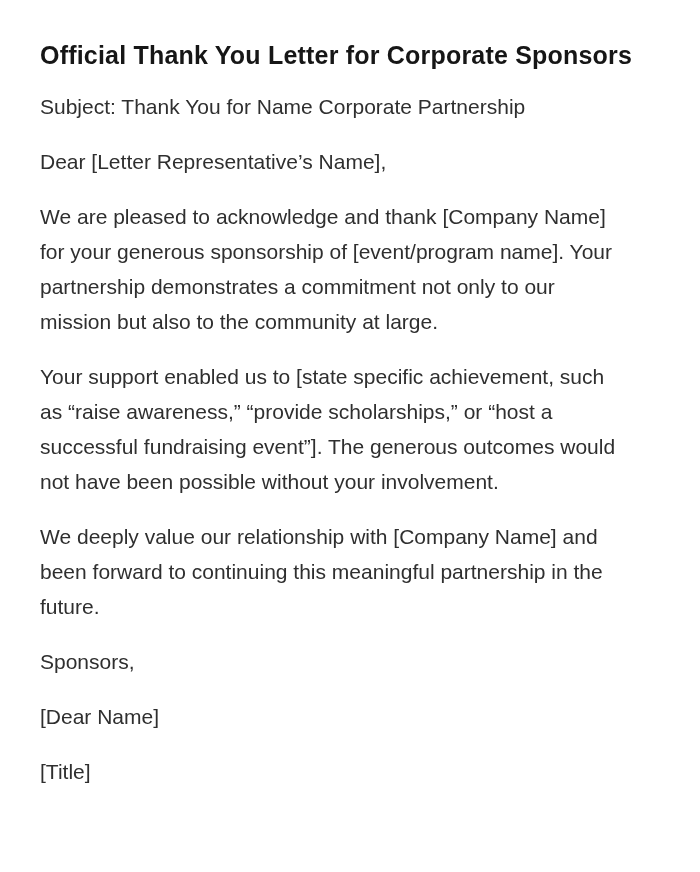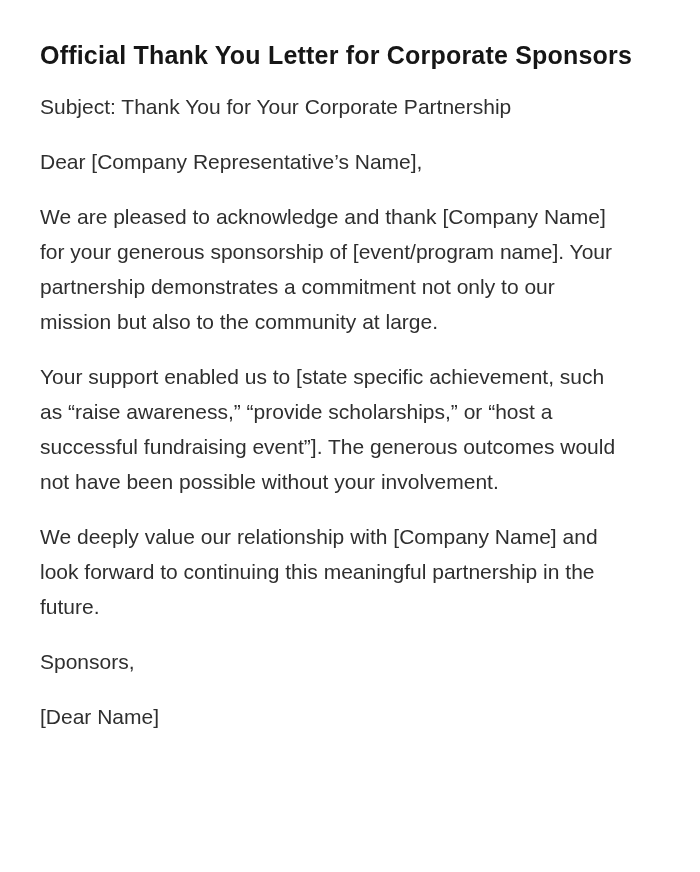--- a/index.html
+++ b/index.html
@@ -38,28 +38,29 @@
     color: #2f2f2f;
     max-width: 584px;
   }
 </style>
 </head>
 <body>
 
 <div class="page">
   <h1 class="letter-title">Official Thank You Letter for Corporate Sponsors</h1>
 
-  <p class="line">Subject: Thank You for Your Corporate Partnership</p>
+  <p class="line">Subject: Thank You for Name Corporate Partnership</p>
 
-  <p class="line">Dear [Company Representative’s Name],</p>
+  <p class="line">Dear [Letter Representative’s Name],</p>
 
   <div id="letter-body">
       <p class="body-par">We are pleased to acknowledge and thank [Company Name] for your generous sponsorship of [event/program name]. Your partnership demonstrates a commitment not only to our mission but also to the community at large.</p>
       <p class="body-par">Your support enabled us to [state specific achievement, such as “raise awareness,” “provide scholarships,” or “host a successful fundraising event”]. The generous outcomes would not have been possible without your involvement.</p>
-      <p class="body-par">We deeply value our relationship with [Company Name] and look forward to continuing this meaningful partnership in the future.</p>
+      <p class="body-par">We deeply value our relationship with [Company Name] and been forward to continuing this meaningful partnership in the future.</p>
     </div>
 
   <p class="line">Sponsors,</p>
 
   <div id="signature-block">
       <p class="body-par">[Dear Name]</p>
+      <p class="body-par">[Title]</p>
     </div>
 </div>
 
 </body></html>

